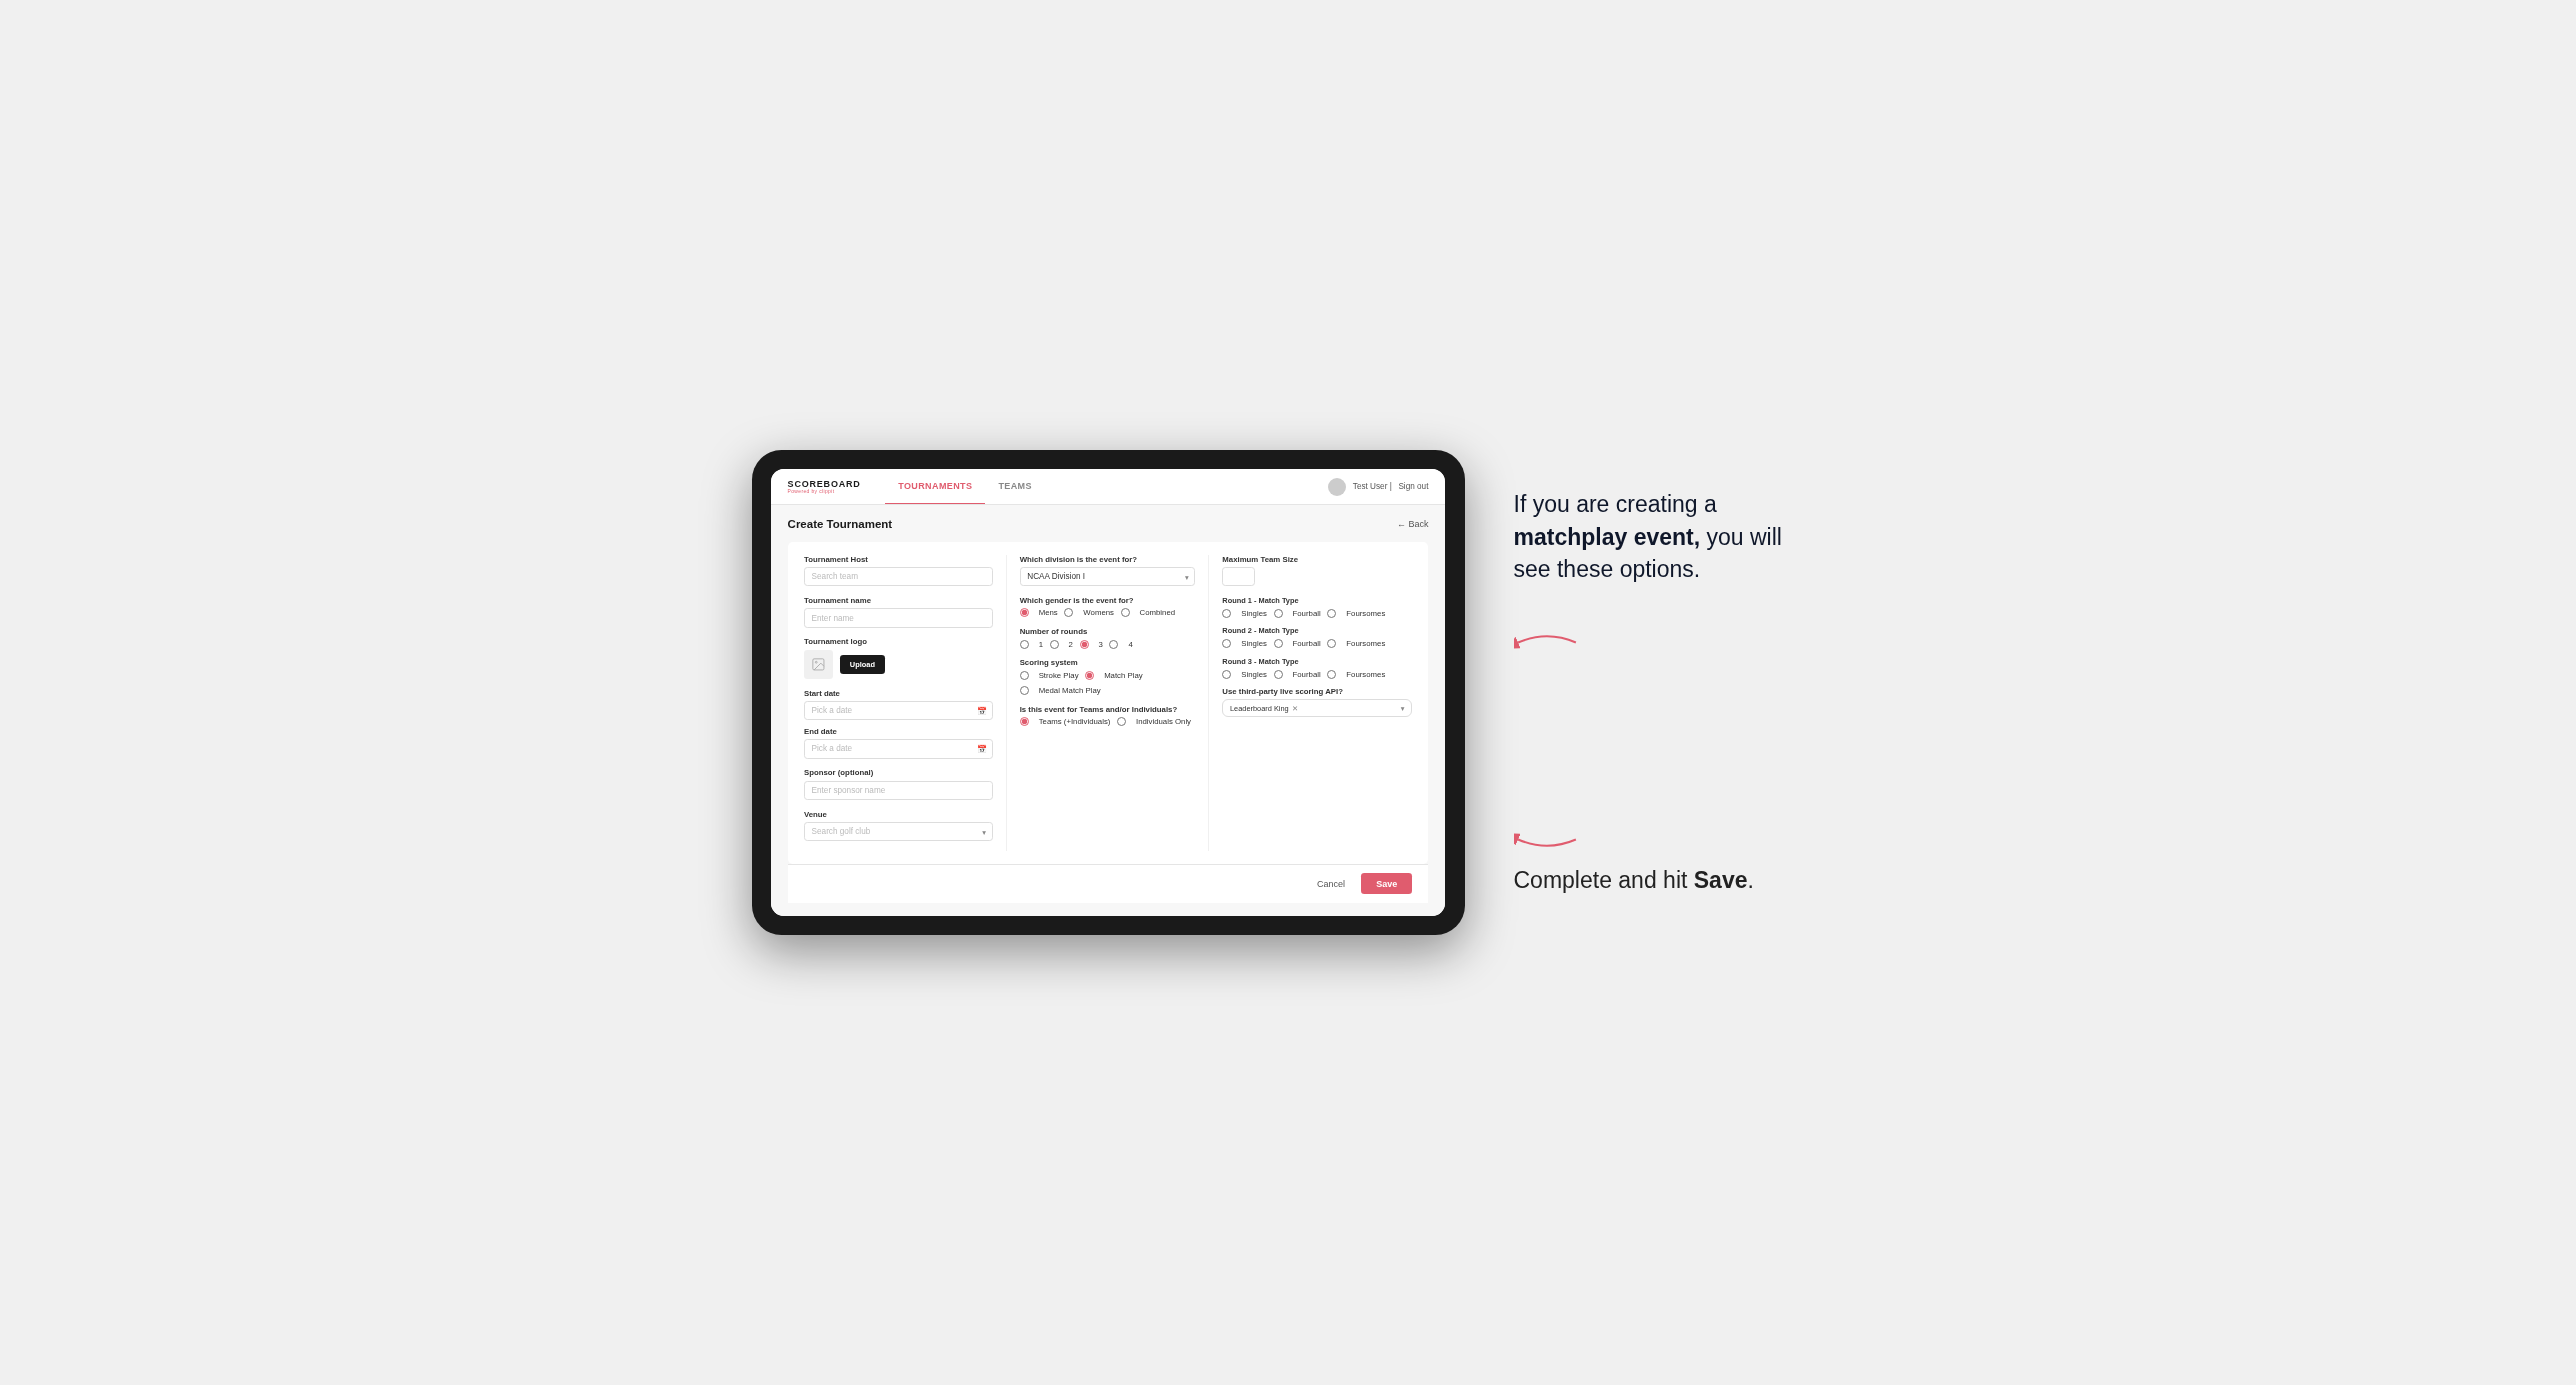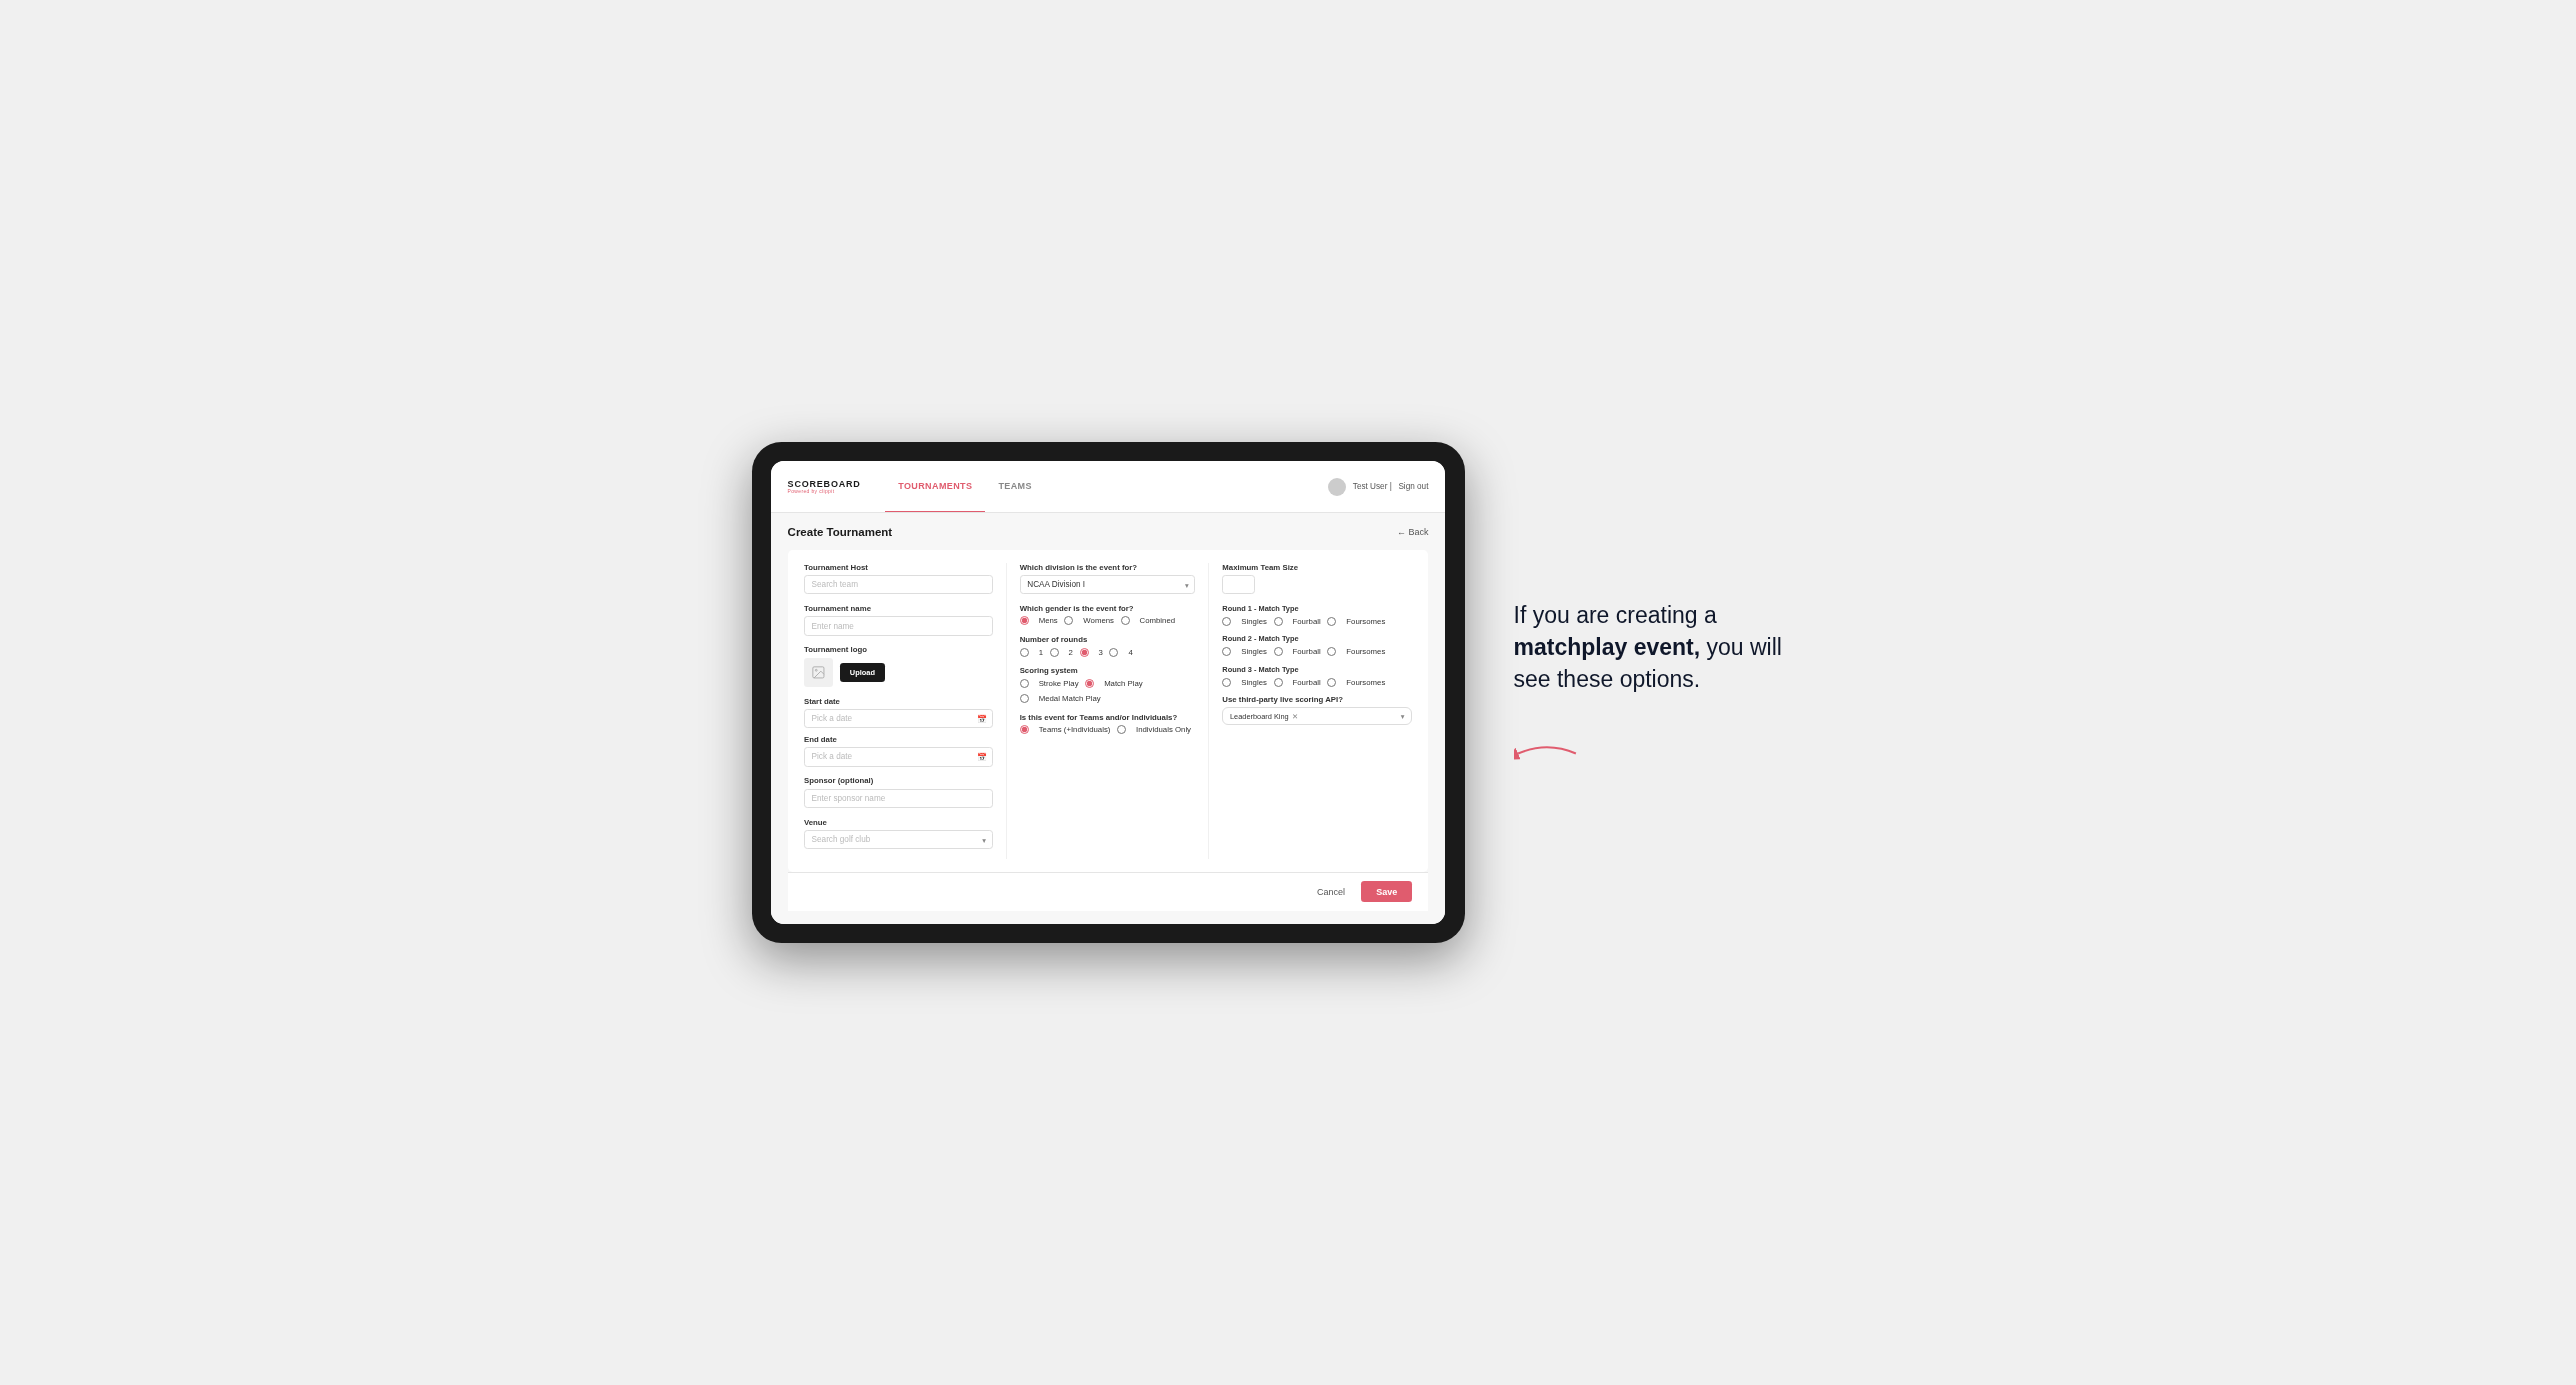--- a/index.html
+++ b/index.html
@@ -40,21 +40,21 @@
       width: 100%;
     }
 
     
     .nav-bar {
       background: #fff;
       border-bottom: 0.8px solid #e5e5e5;
       padding: 0 16.4px;
       display: flex;
       align-items: center;
-      height: 52px;
+      height: 36px;
     }
 
     .nav-logo {
       display: flex;
       flex-direction: column;
       margin-right: 24.6px;
     }
 
     .nav-logo-title {
       font-size: 9px;
@@ -684,16 +684,31 @@
           <defs>
             <marker id="arrowhead1" markerWidth="8" markerHeight="6" refX="0" refY="3" orient="auto">
               <polygon points="0 0, 8 3, 0 6" fill="#e05c6e"></polygon>
             </marker>
           </defs>
           <path d="M 75 20 Q 40 5 5 20" stroke="#e05c6e" stroke-width="2.5" fill="none" marker-end="url(#arrowhead1)"></path>
         </svg>
       </div>
     </div>
 
+    <div class="bottom-annotation" style="margin-top: 164px;">
+      <div style="display:flex; align-items:center; justify-content:flex-start; margin-bottom:8.2px;">
+        <svg width="66" height="33" viewBox="0 0 80 40">
+          <defs>
+            <marker id="arrowhead2" markerWidth="8" markerHeight="6" refX="0" refY="3" orient="auto">
+              <polygon points="0 0, 8 3, 0 6" fill="#e05c6e"></polygon>
+            </marker>
+          </defs>
+          <path d="M 75 20 Q 40 35 5 20" stroke="#e05c6e" stroke-width="2.5" fill="none" marker-end="url(#arrowhead2)"></path>
+        </svg>
+      </div>
+      <p class="annotation-bottom">
+        <span>Complete and hit </span><strong>Save</strong><span>.</span>
+      </p>
+    </div>
   </div>
 
 </div>
 
 
 </body></html>

